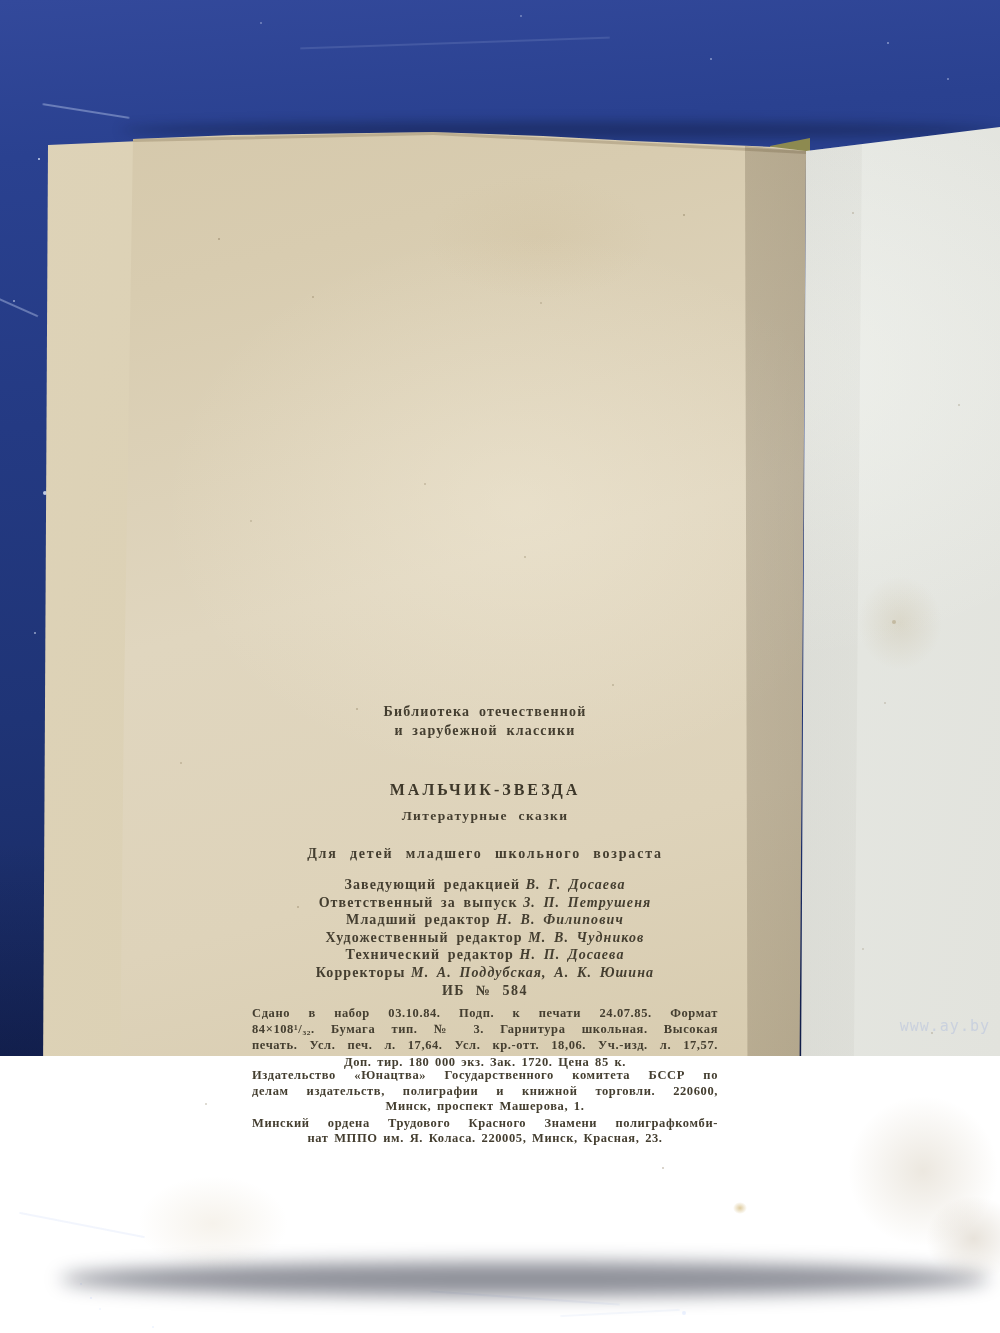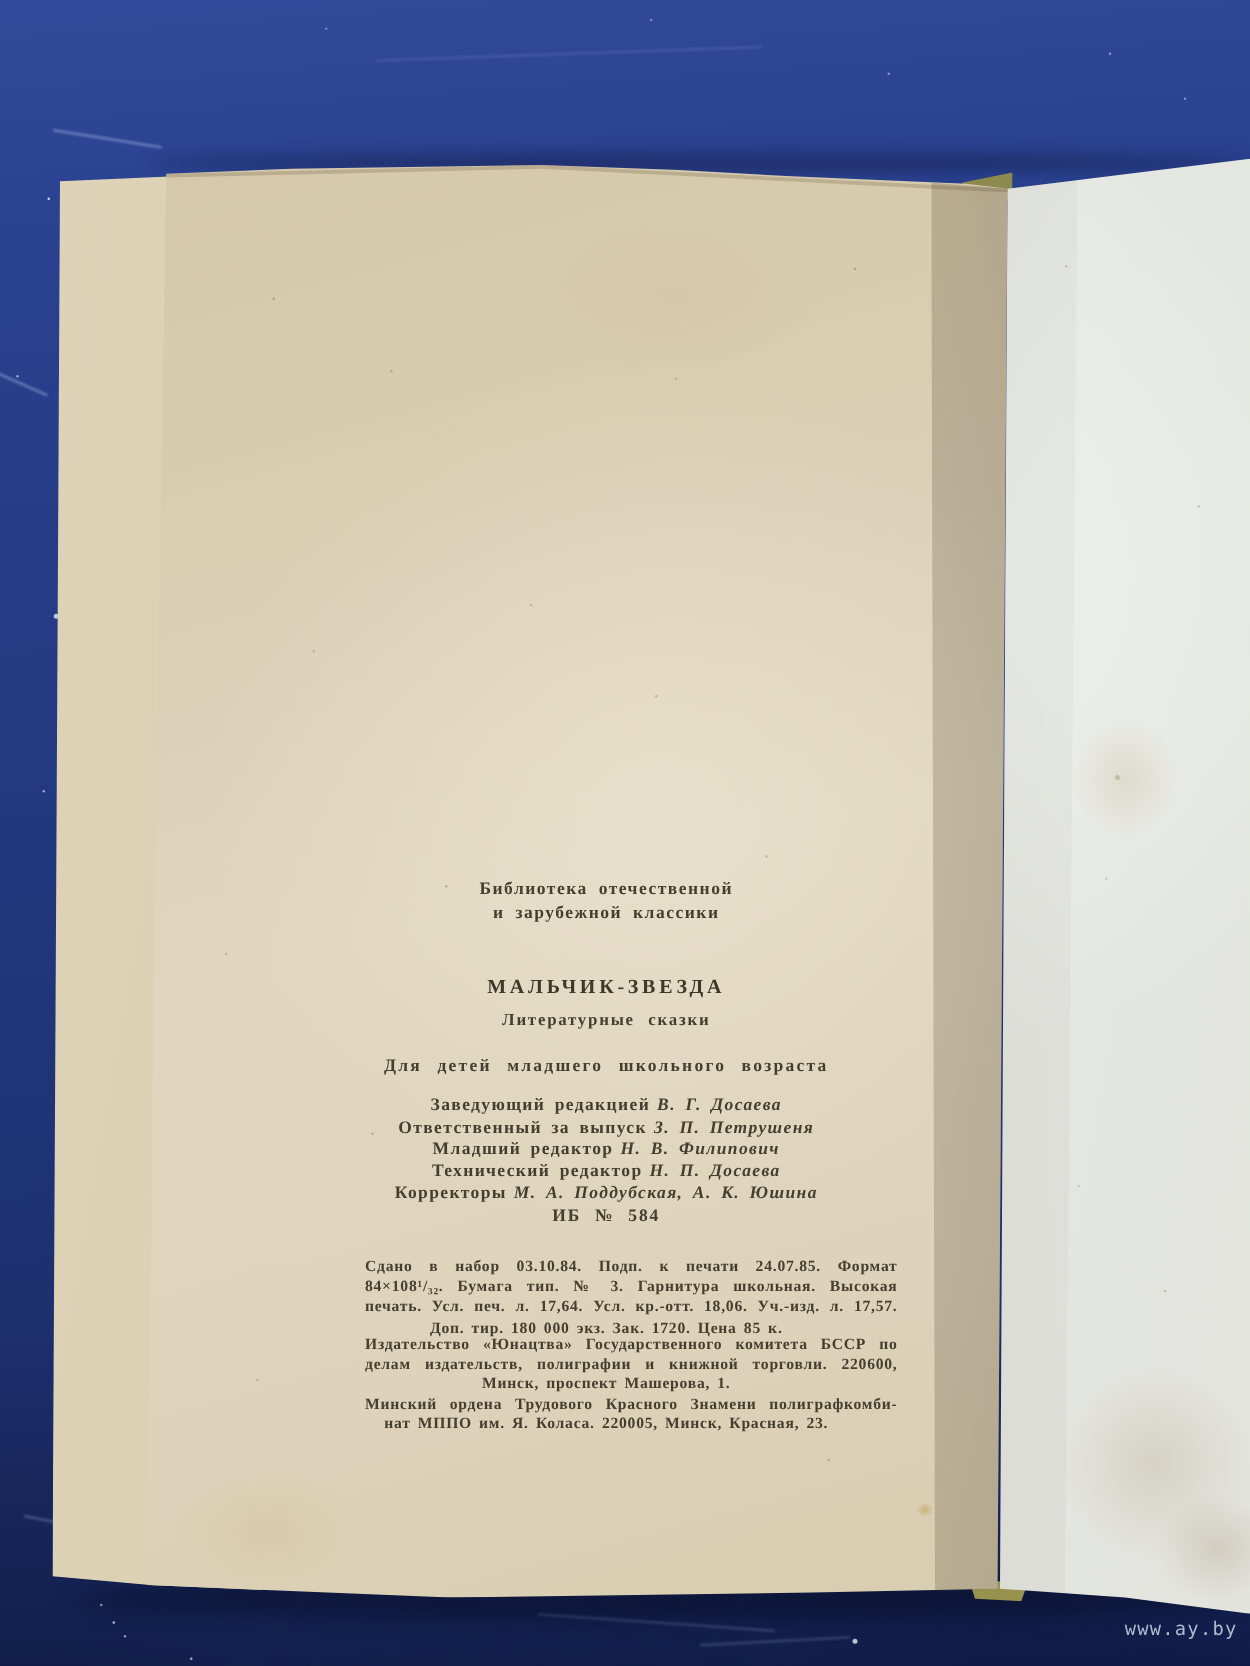--- a/index.html
+++ b/index.html
@@ -1,19 +1,19 @@
 <!DOCTYPE html>
 <html><head>
 <meta charset="utf-8">
 <style>
   html,body { margin:0; padding:0; }
   body { width:1000px; height:1333px; position:relative; overflow:hidden;
          font-family:"Liberation Serif","DejaVu Serif",serif; }
 
-  .scene { position:absolute; inset:0; width:1000px; height:1333px; }
+  .scene { position:absolute; inset:0; width:1000px; height:1056px; }
 
   
   .bg { position:absolute; inset:0;
         background:
           radial-gradient(130% 60% at 85% 112%, rgba(4,8,30,.55) 0%, rgba(4,8,30,0) 55%),
           radial-gradient(120% 55% at 2% 110%, rgba(4,8,30,.45) 0%, rgba(4,8,30,0) 55%),
           linear-gradient(176deg, #33499b 0%, #2a4190 14%, #243a83 38%, #1f3476 64%, #1a2c66 86%, #16265c 100%);
   }
   .scratch { position:absolute; height:2px; border-radius:2px;
              background:rgba(205,218,246,.38); filter:blur(.7px); }
@@ -124,21 +124,21 @@
   .series   { top:702px; font-size:14px; line-height:19px; letter-spacing:1.2px; word-spacing:4px; }
   .title    { top:781px; font-size:16px; letter-spacing:3px; word-spacing:2px; color:#3e382a; }
   .subtitle { top:808px; font-size:13.5px; line-height:15px; letter-spacing:1.4px; word-spacing:6px; }
   .audience { top:846px; font-size:14px; letter-spacing:1.8px; word-spacing:7px; }
   .credits  { top:876px; font-size:14px; line-height:17.5px; letter-spacing:1.1px; word-spacing:3px; }
   .credits .nm { font-style:italic; margin-left:.4em; }
   .ibline   { margin-top:1px; letter-spacing:1.5px; word-spacing:6px; }
   .imprint  { top:1005px; font-size:12.5px; line-height:16.2px; letter-spacing:.6px; word-spacing:2px; }
   .publisher{ top:1068px; font-size:12.5px; line-height:15.6px; letter-spacing:.6px; word-spacing:2px; }
   .printer  { top:1116px; font-size:12.5px; line-height:15.2px; letter-spacing:.6px; word-spacing:2px; }
-  .jst { text-align:justify; text-align-last:justify;margin-left:40px; }
+  .jst { text-align:justify; text-align-last:justify; }
   .ctr { }
 
   
   .watermark { position:absolute; right:10px; bottom:21px;
         font-family:"DejaVu Sans Mono",monospace; font-size:15px; letter-spacing:1px;
         color:rgba(198,206,222,.88);margin-top:45px; }
 </style>
 </head>
 <body>
 
@@ -183,20 +183,21 @@
   <div class="txt subtitle">
     <div>Литературные сказки</div>
   </div>
 
   <div class="txt audience">Для детей младшего школьного возраста</div>
 
   <div class="txt credits">
     <div><span>Заведующий редакцией</span><span class="nm">В. Г. Досаева</span></div>
     <div><span>Ответственный за выпуск</span><span class="nm">З. П. Петрушеня</span></div>
     <div><span>Младший редактор</span><span class="nm">Н. В. Филипович</span></div>
+    <div><span>Художественный редактор</span><span class="nm">М. В. Чудников</span></div>
     <div><span>Технический редактор</span><span class="nm">Н. П. Досаева</span></div>
     <div><span>Корректоры</span><span class="nm">М. А. Поддубская, А. К. Юшина</span></div>
     <div class="ibline">ИБ № 584</div>
   </div>
 
   <div class="txt imprint">
     <div class="jst">Сдано в набор 03.10.84. Подп. к печати 24.07.85. Формат</div>
     <div class="jst">84×108¹/₃₂. Бумага тип. № 3. Гарнитура школьная. Высокая</div>
     <div class="jst">печать. Усл. печ. л. 17,64. Усл. кр.-отт. 18,06. Уч.-изд. л. 17,57.</div>
     <div class="ctr">Доп. тир. 180 000 экз. Зак. 1720. Цена 85 к.</div>

